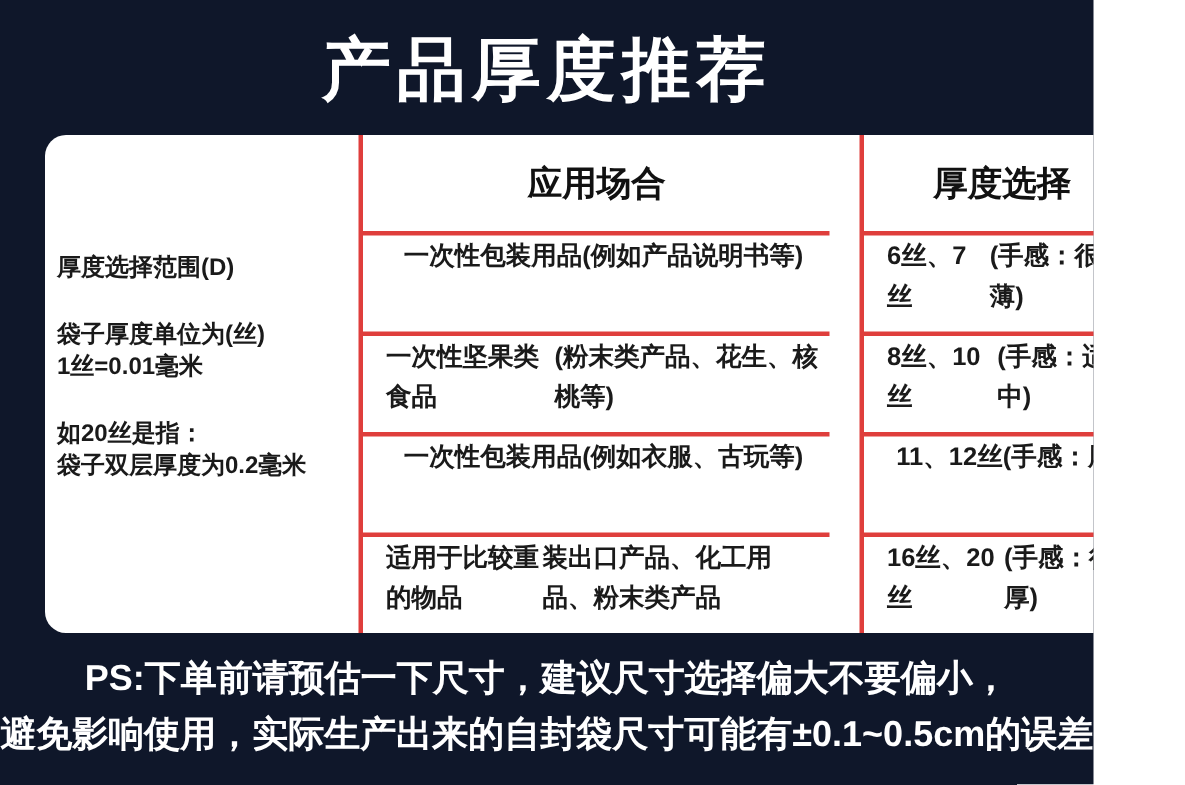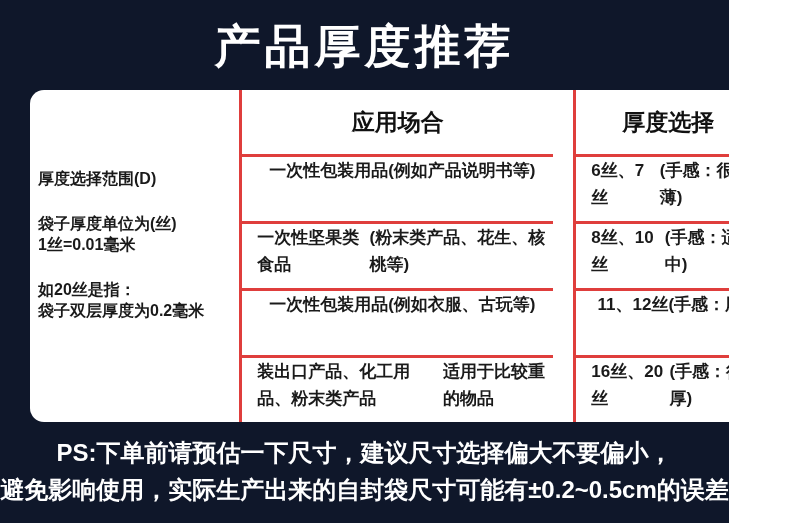--- a/index.html
+++ b/index.html
@@ -123,22 +123,22 @@
       </div>
       <div class="cell">
         <div>一次性坚果类食品</div>
         <div>(粉末类产品、花生、核桃等)</div>
       </div>
       <div class="cell">
         <div>一次性包装用品</div>
         <div>(例如衣服、古玩等)</div>
       </div>
       <div class="cell last">
+        <div>适用于比较重的物品</div>
         <div>装出口产品、化工用品、粉末类产品</div>
-        <div>适用于比较重的物品</div>
       </div>
     </div>
 
     <div class="col col-thick">
       <div class="cell-header">厚度选择</div>
       <div class="cell">
         <div>6丝、7丝</div>
         <div>(手感：很薄)</div>
       </div>
       <div class="cell">
@@ -152,16 +152,16 @@
       <div class="cell last">
         <div>16丝、20丝</div>
         <div>(手感：很厚)</div>
       </div>
     </div>
 
   </div>
 
   <div class="footer">
     <div>PS:下单前请预估一下尺寸，建议尺寸选择偏大不要偏小，</div>
-    <div>避免影响使用，实际生产出来的自封袋尺寸可能有±0.2~0.5cm的误差</div>
+    <div>避免影响使用，实际生产出来的自封袋尺寸可能有±0.1~0.5cm的误差</div>
   </div>
 
 </div>
 
 </body></html>

